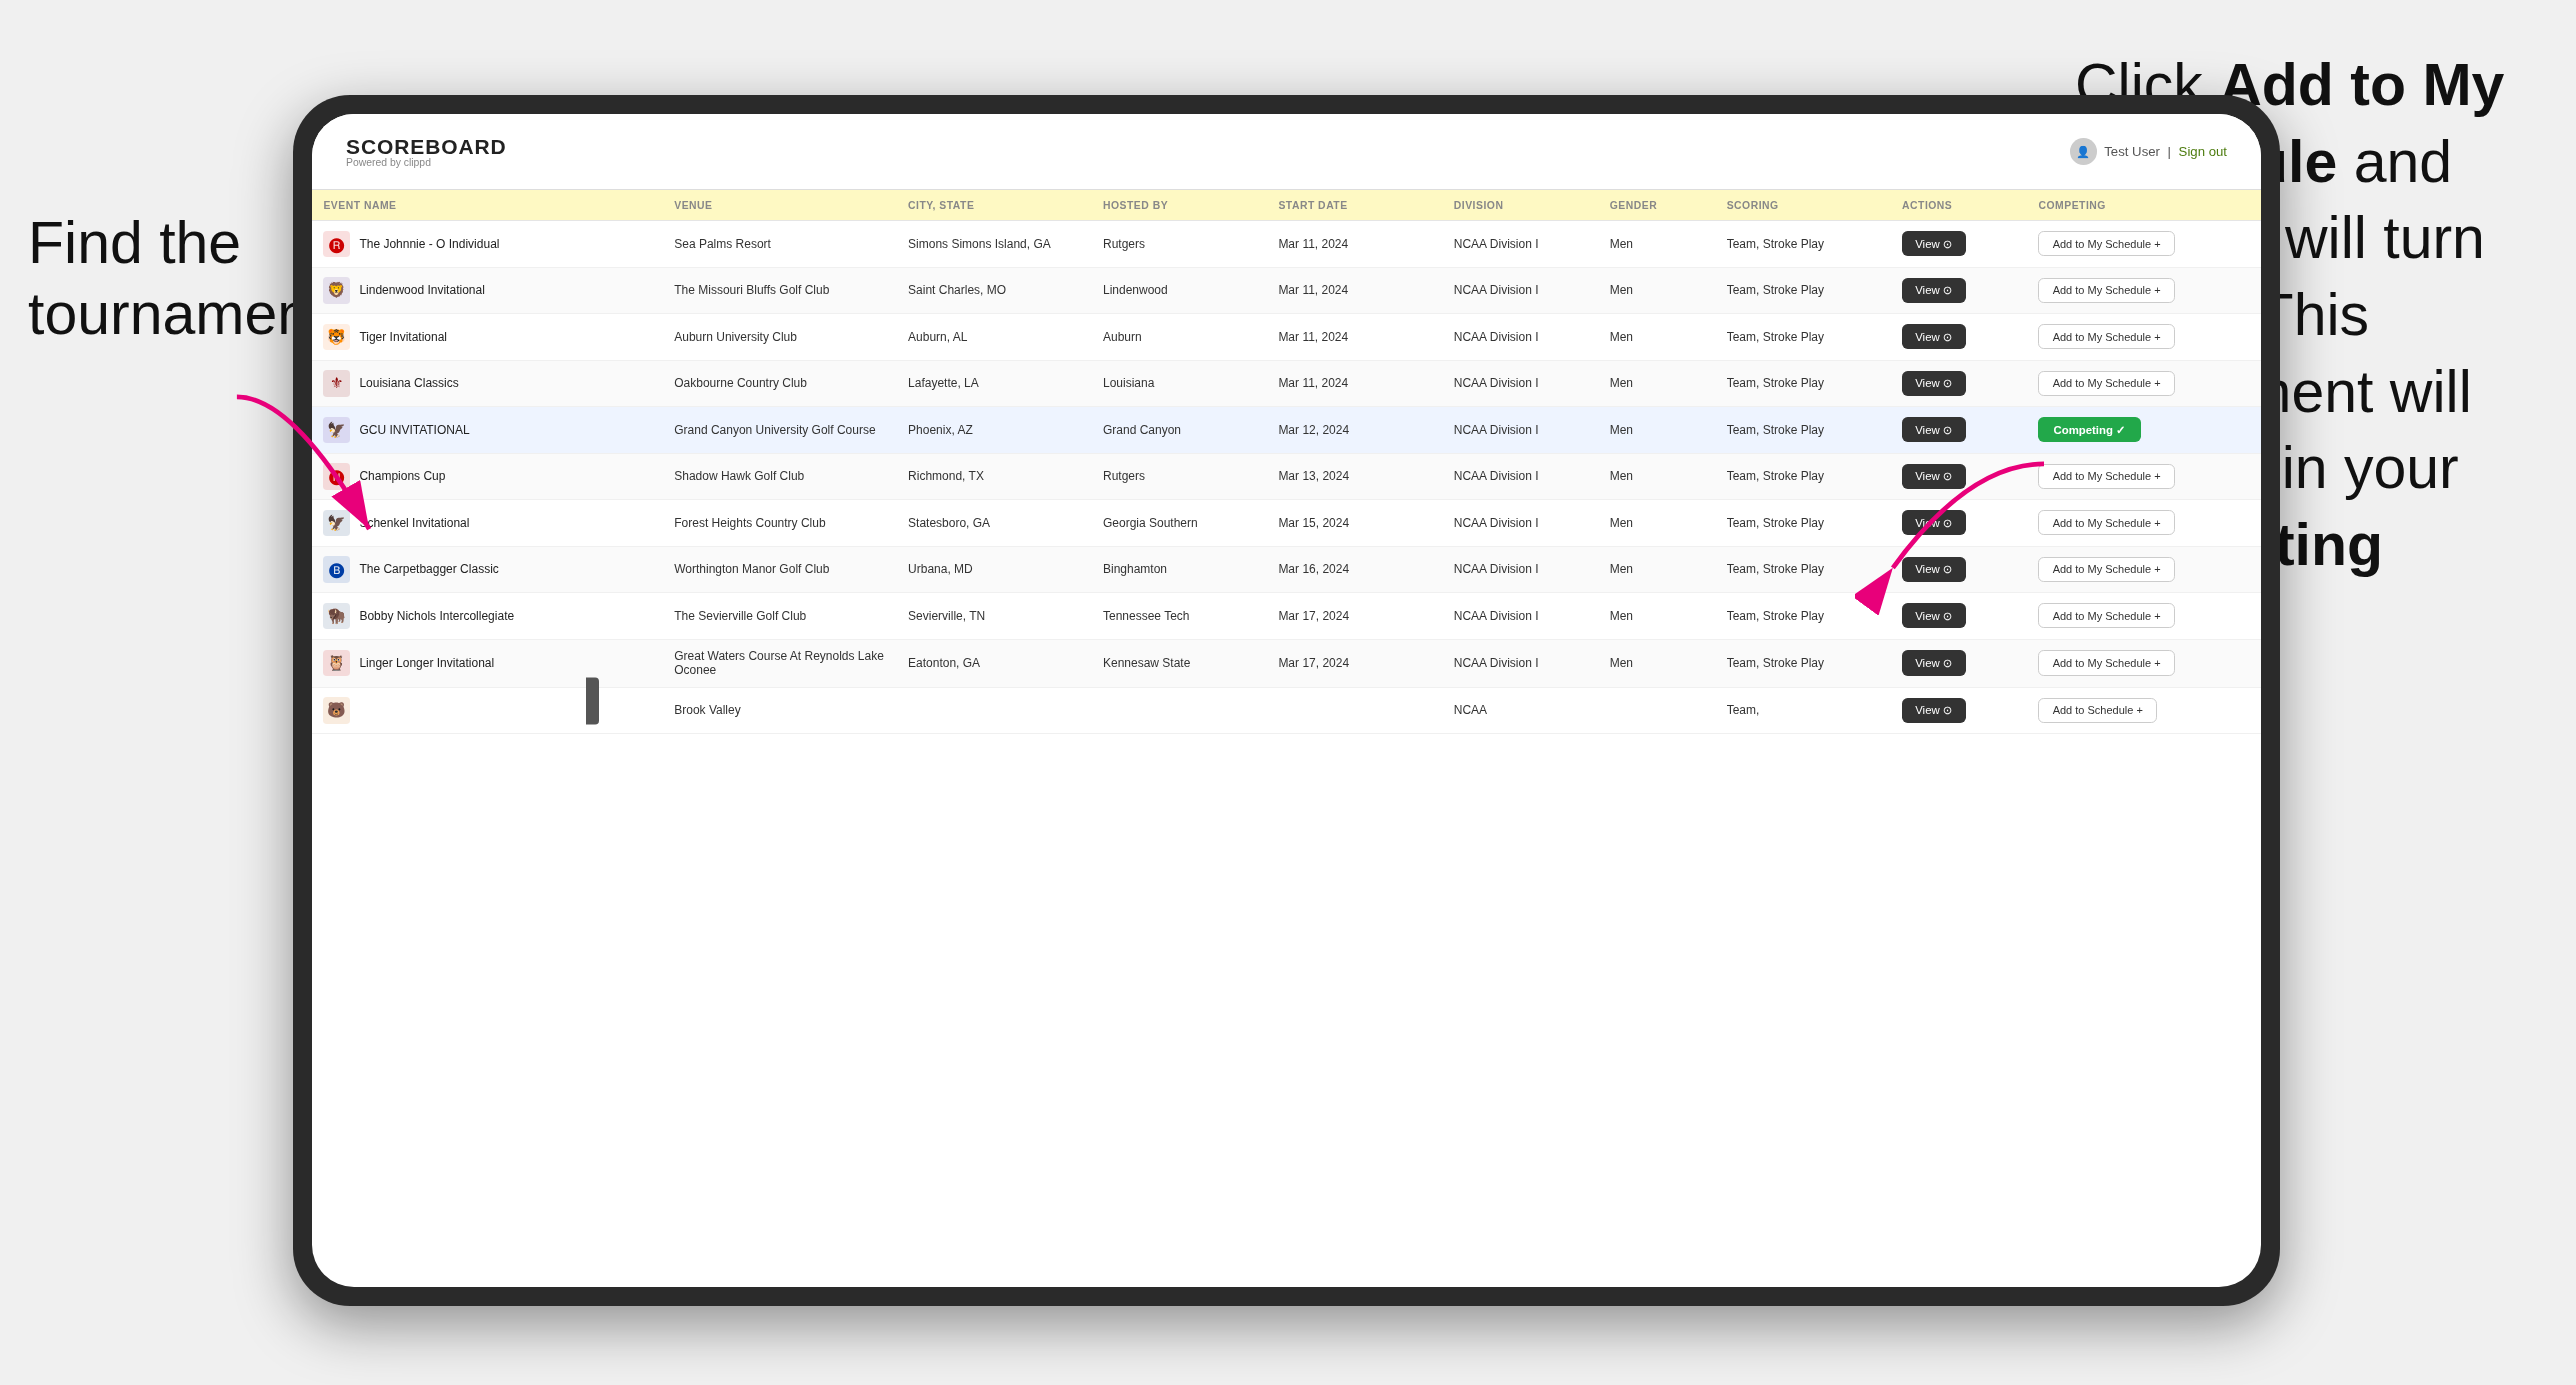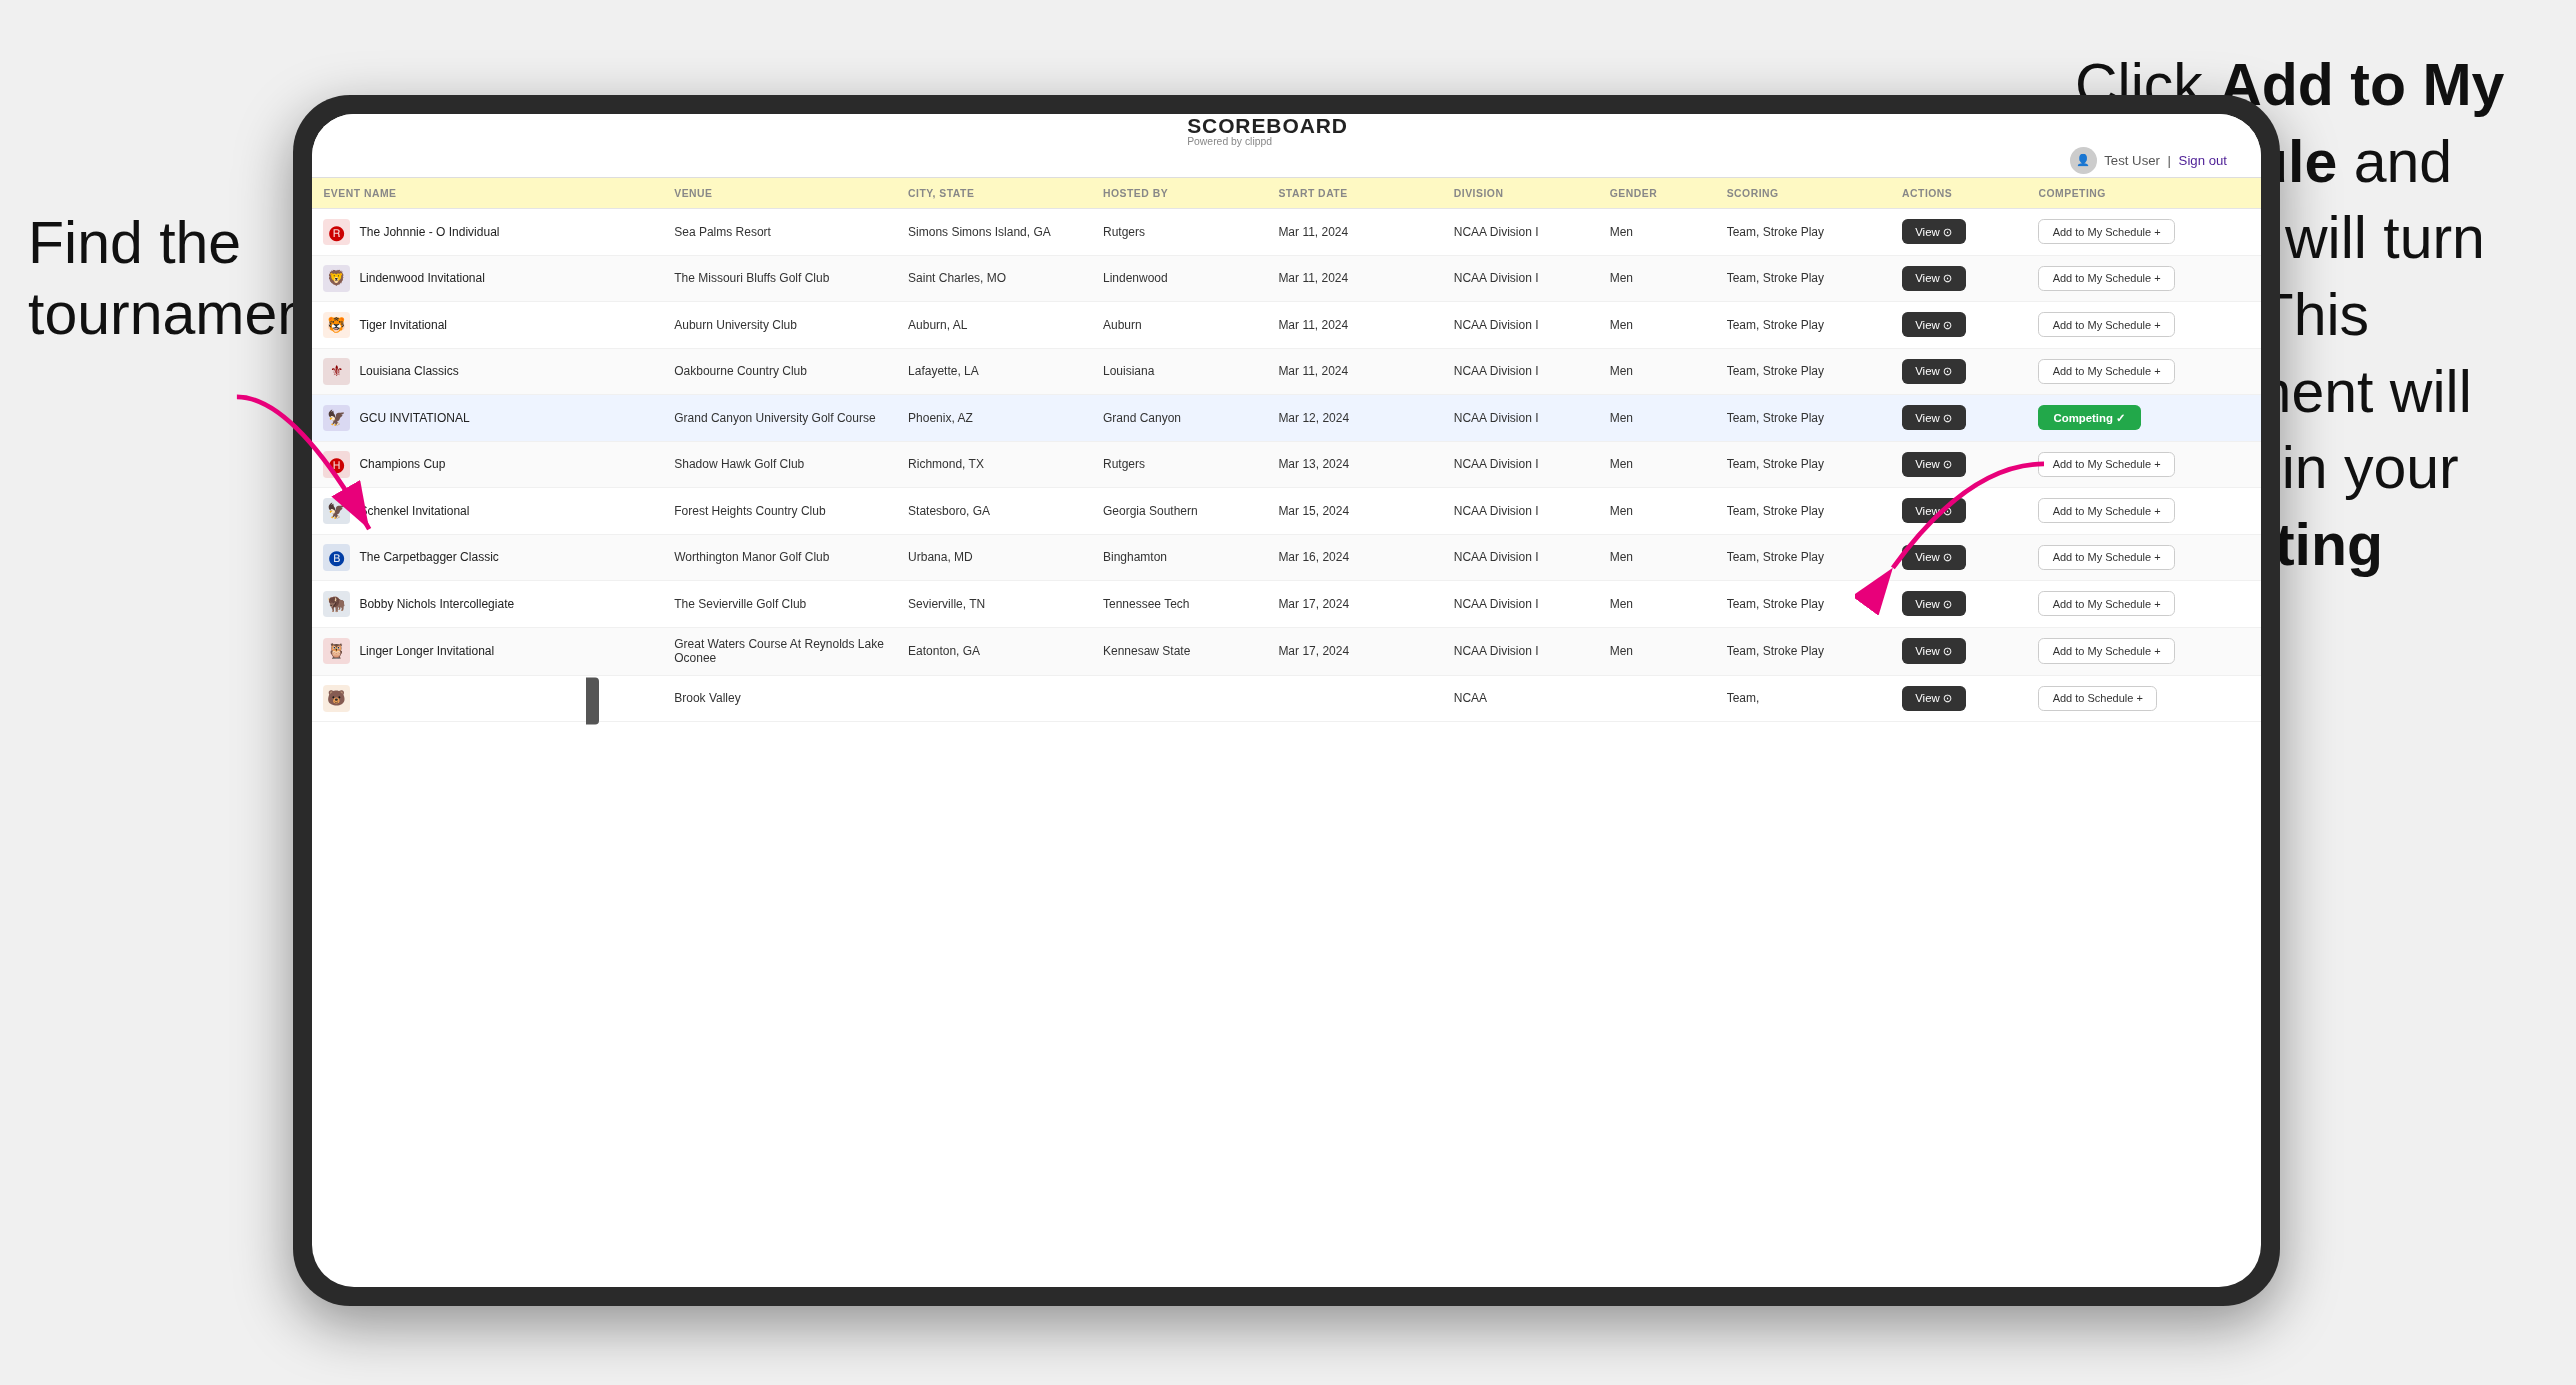--- a/index.html
+++ b/index.html
@@ -62,23 +62,22 @@
       flex-direction: column;
     }
 
     
     .app-header {
       background: #fff;
       border-bottom: 0.9px solid #ddd;
       padding: 0 34px;
       display: flex;
       align-items: center;
-      height: 64px;
+      height: 76px;
       flex-shrink: 0;
-      flex-direction: column;
     }
 
     .logo-area {
       display: flex;
       flex-direction: column;
       margin-right: 38px;
     }
 
     .logo-text {
       font-size: 21px;
@@ -328,21 +327,21 @@
 
     <div class="app-header">
       <div class="logo-area">
         <span class="logo-text">SCOREBOARD</span>
         <span class="logo-sub">Powered by clippd</span>
       </div>
       <div class="header-right">
         <div class="user-icon">👤</div>
         <span>Test User</span>
         <span>|</span>
-        <span style="cursor:pointer; color:#4c1d95;">Sign out</span>
+        <span style="cursor:pointer; color:#4d7c0f;">Sign out</span>
       </div>
     </div>
 
     <div class="table-wrapper">
       <table>
         <thead>
           <tr>
             <th class="col-event">EVENT NAME</th>
             <th class="col-venue">VENUE</th>
             <th class="col-city">CITY, STATE</th>

